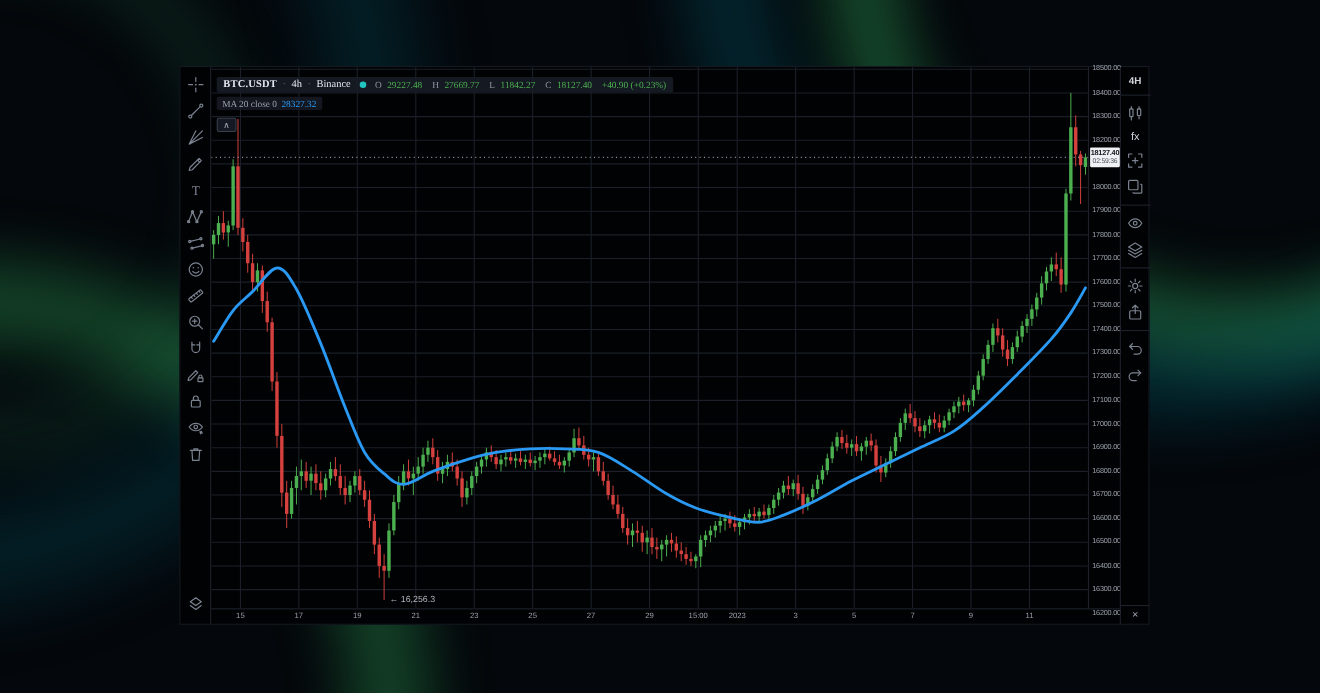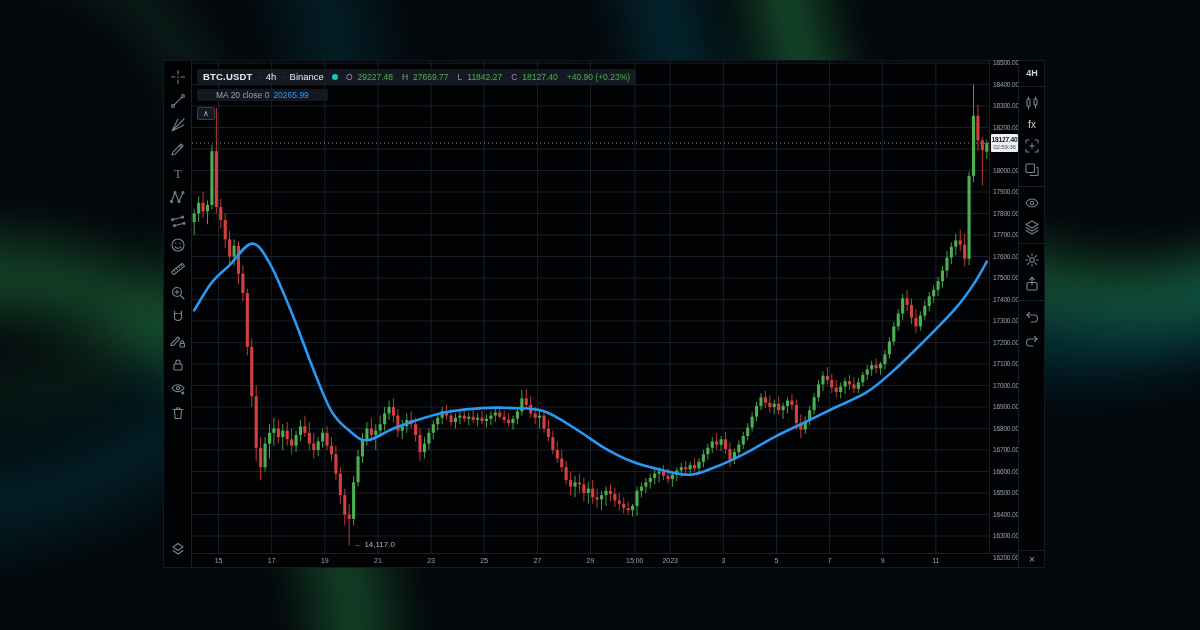--- a/index.html
+++ b/index.html
@@ -30,24 +30,24 @@
         padding:2px 6px;margin-bottom:0;white-space:nowrap;}
   .lrow1{font-size:9.5px;color:#e6e9ef;gap:5px;}
   .sym{font-weight:bold;letter-spacing:.2px;}
   .lsep{color:#565b66;}
   .dot{width:6px;height:6px;border-radius:50%;background:#20c5c0;margin:0 3px;}
   .olab{color:#8f96a3;font-size:8.5px;}
   .oval{color:#4caf50;font-size:8.5px;margin-right:4px;}
   .chg{color:#4caf50;font-size:8.5px;}
   .lrow2{display:inline-flex;background:rgba(24,28,39,.82);border-radius:2px;padding:1px 5px;
          font-size:8.5px;color:#5a6170;text-decoration:line-through;margin-top:3px;}
-  .lrow3{display:inline-flex;background:rgba(24,28,39,.82);border-radius:2px;padding:1px 19px;
+  .lrow3{display:inline-flex;background:rgba(24,28,39,.82);border-radius:2px;padding:1px 5px;
          font-size:8.5px;color:#9ba0ab;margin-top:3px;gap:4px;}
   .maval{color:#2a99f3;}
-  .rowwrap{display:block;}
+  .rowwrap{display:block;font-family:Liberation Serif, serif;}
   .caret-btn{display:block;width:18px;height:13px;margin-top:5px;border:1px solid #3a3f4a;border-radius:2px;
          background:#151924;color:#aab0bb;font-size:8px;line-height:11px;text-align:center;cursor:pointer;}
   .annot{position:absolute;font-size:8px;color:#b2b5be;z-index:4;white-space:nowrap;}
 
   
   .pax{position:absolute;left:825px;top:0;width:29px;height:492px;border-left:1px solid #1c212b;overflow:visible;}
   .plabel{position:absolute;left:3px;font-size:6.6px;color:#9ba1ad;letter-spacing:-.2px;white-space:nowrap;}
   .ptag{position:absolute;left:1px;width:27px;background:#eef0f4;border-radius:1px;z-index:6;
         text-align:center;padding:2px 0;}
   .ptag .v{display:block;font-size:6.6px;color:#10141c;font-weight:bold;letter-spacing:-.2px;}
@@ -609,27 +609,27 @@
             <span class="olab">L</span>
             <span class="oval">11842.27</span>
             <span class="olab">C</span>
             <span class="oval">18127.40</span>
             <span class="chg">+40.90 (+0.23%)</span>
           </div>
         </div>
         <div class="rowwrap">
           <div class="lrow3">
             <span>MA 20 close 0</span>
-            <span class="maval">20265.99</span>
+            <span class="maval">28327.32</span>
           </div>
         </div>
         <div class="caret-btn">∧</div>
       </div>
 
-      <div class="annot" id="low-annotation" style="left: 162.186px; top: 479.396px;">← 14,117.0</div>
+      <div class="annot" id="low-annotation" style="left: 162.186px; top: 479.396px;">← 16,256.3</div>
     </div>
 
     <div class="pax" id="price-axis">
       <div class="ptag" id="price-tag" style="top: 73.109px;">
         <span class="v">18127.40</span>
         <span class="cd">02:59:36</span>
       </div>
     <div class="plabel" style="top: 492.5px;">16200.00</div>
         <div class="plabel" style="top: 471px;">16300.00</div>
         <div class="plabel" style="top: 449.5px;">16400.00</div>

